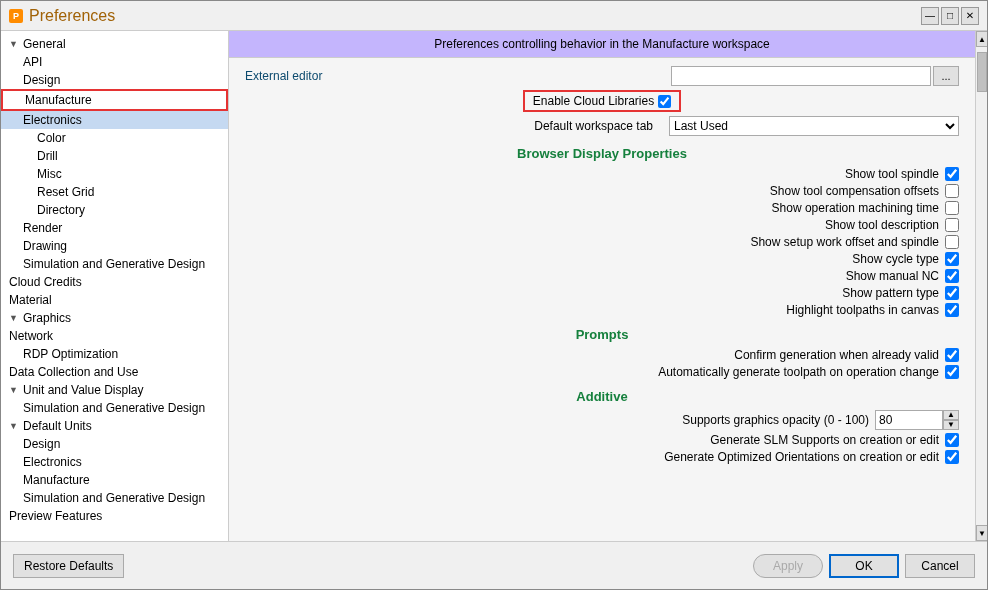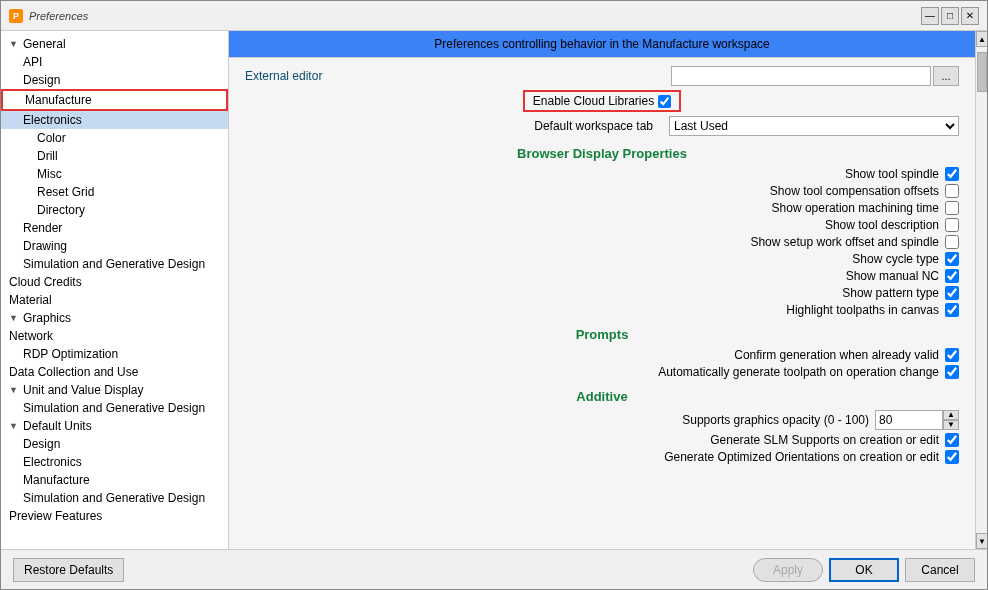--- a/index.html
+++ b/index.html
@@ -47,23 +47,22 @@
       border-radius: 2px;
       display: flex;
       align-items: center;
       justify-content: center;
       font-size: 9px;
       color: white;
       font-weight: bold;
     }
 
     .title-text {
-      font-size: 11px;
-      color: #404040;
-      font-style: italic;
+      font-size: 16px;
+      color: #a16207;
     }
 
     .title-controls {
       display: flex;
       gap: 2px;
     }
 
     .title-btn {
       width: 18px;
       height: 18px;
@@ -119,21 +118,21 @@
     
     .right-panel {
       flex: 1;
       display: flex;
       flex-direction: column;
       overflow: hidden;
       background: #f5f5f5;
     }
 
     .right-header {
-      background: #3b82f6;
+      background: #c4b5fd;
       padding: 6px 12px;
       font-size: 12px;
       color: #000;
       text-align: center;
       border-bottom: 1px solid #ccc;
     }
 
     .right-body {
       flex: 1;
       overflow-y: auto;
@@ -264,21 +263,21 @@
     }
 
     
     .bottom-bar {
       display: flex;
       justify-content: space-between;
       align-items: center;
       padding: 8px 12px;
       border-top: 1px solid #ccc;
       background: #f0f0f0;
-      height: 40px;
+      height: 48px;
     }
 
     .bottom-right {
       display: flex;
       gap: 6px;
     }
 
     .dialog-btn {
       min-width: 70px;
       height: 24px;

